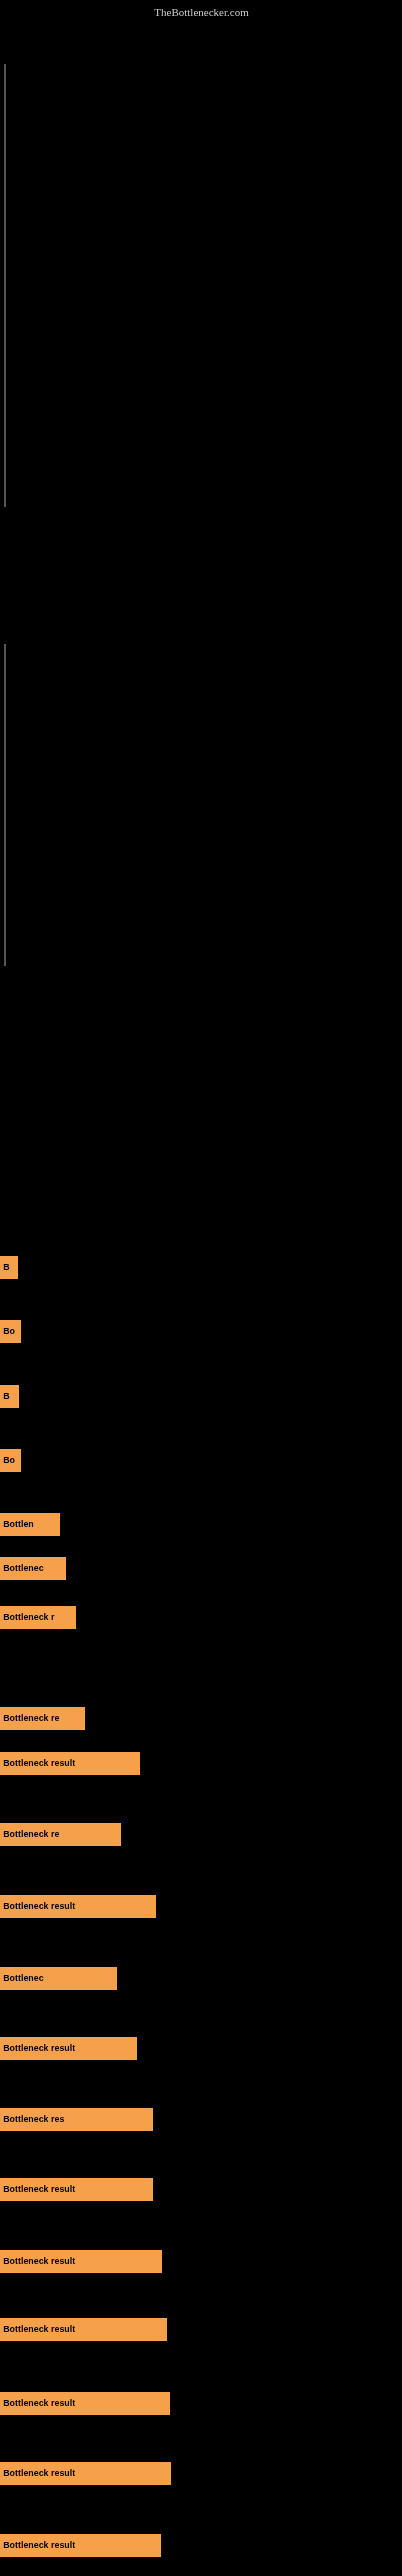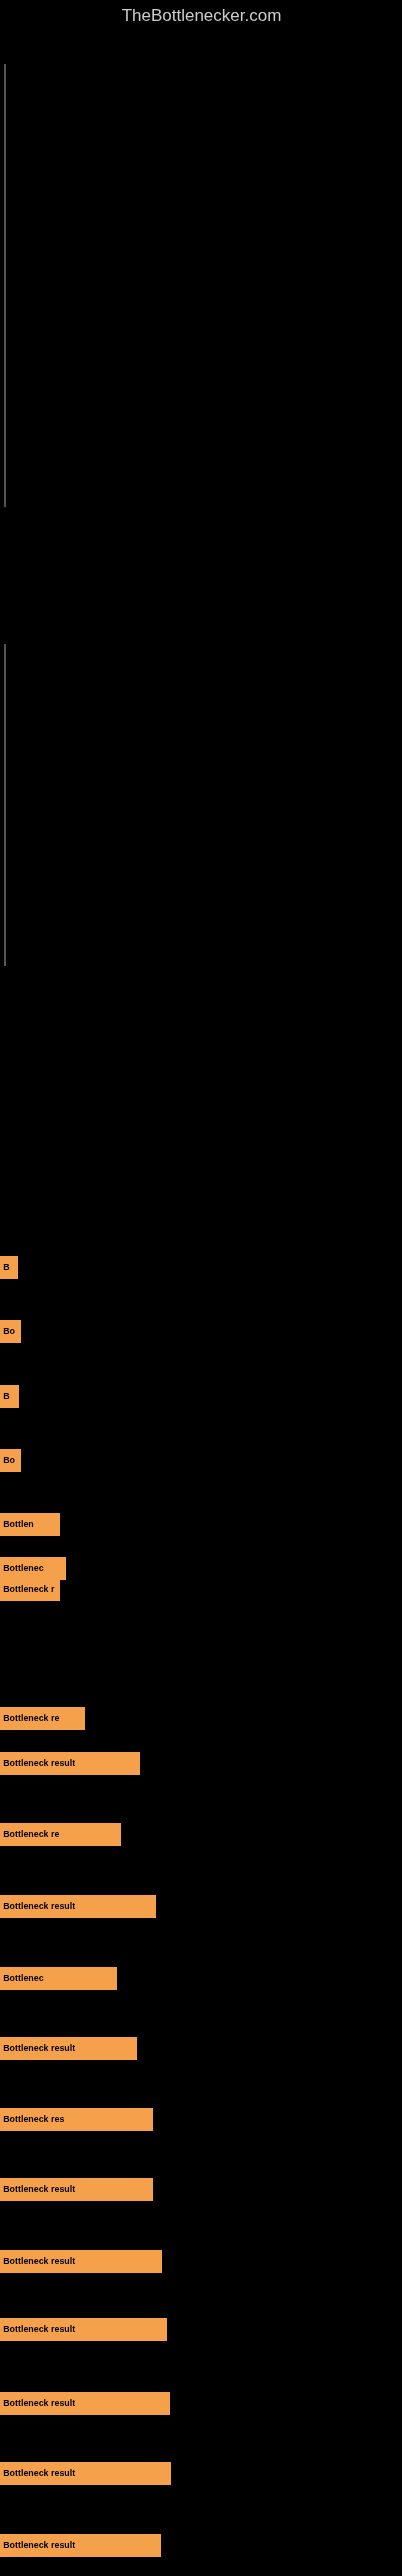--- a/index.html
+++ b/index.html
@@ -11,22 +11,23 @@
       position: relative;
       overflow-x: hidden;
     }
 
     .site-title {
       position: absolute;
       top: 6.4px;
       left: 50%;
       transform: translateX(-50%);
       color: #ccc;
-      font-size: 17px;
+      font-size: 11px;
       white-space: nowrap;
+      font-family: Liberation Serif, serif;
     }
 
     .bar-container {
       position: absolute;
       left: 0;
       display: flex;
       align-items: center;
     }
 
     .bar {
@@ -63,21 +64,21 @@
     <div class="bar-container" style="top: 1385px; left: 0px;">
       <div class="bar" style="width: 19.3px;">B</div>
     </div>
     <div class="bar-container" style="top: 1449px; left: 0px;">
       <div class="bar" style="width: 21px;">Bo</div>
     </div>
     <div class="bar-container" style="top: 1513px; left: 0px;">
       <div class="bar" style="width: 60px;">Bottlen</div>
     </div>
     <div class="bar-container" style="top: 1578px; left: 0px;">
-      <div class="bar" style="width: 60px;">Bottleneck r</div>
+      <div class="bar" style="width: 76px; margin-top: 28px;">Bottleneck r</div>
     </div>
     <div class="bar-container" style="top: 1557px; left: 0px;">
       <div class="bar" style="width: 66px;">Bottlenec</div>
     </div>
     <div class="bar-container" style="top: 1707px; left: 0px;">
       <div class="bar" style="width: 85px;">Bottleneck re</div>
     </div>
     <div class="bar-container" style="top: 1752px; left: 0px;">
       <div class="bar" style="width: 140px;">Bottleneck result</div>
     </div>

